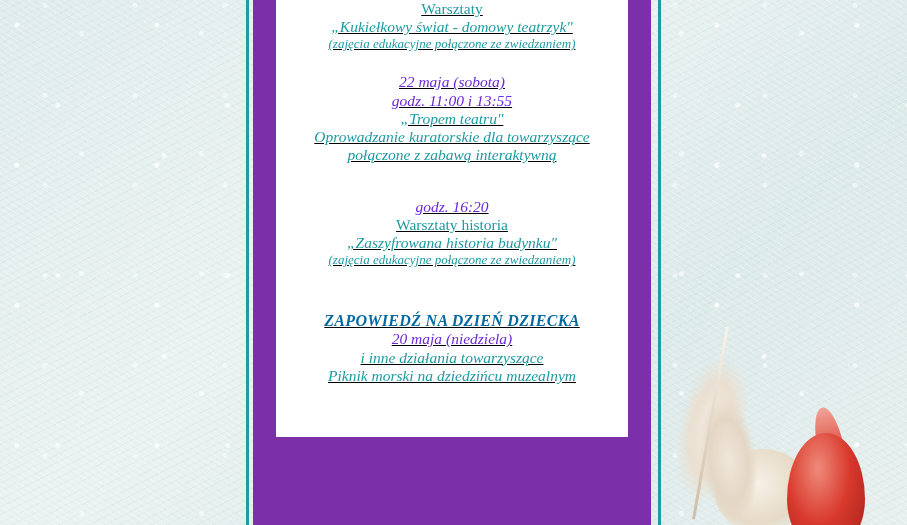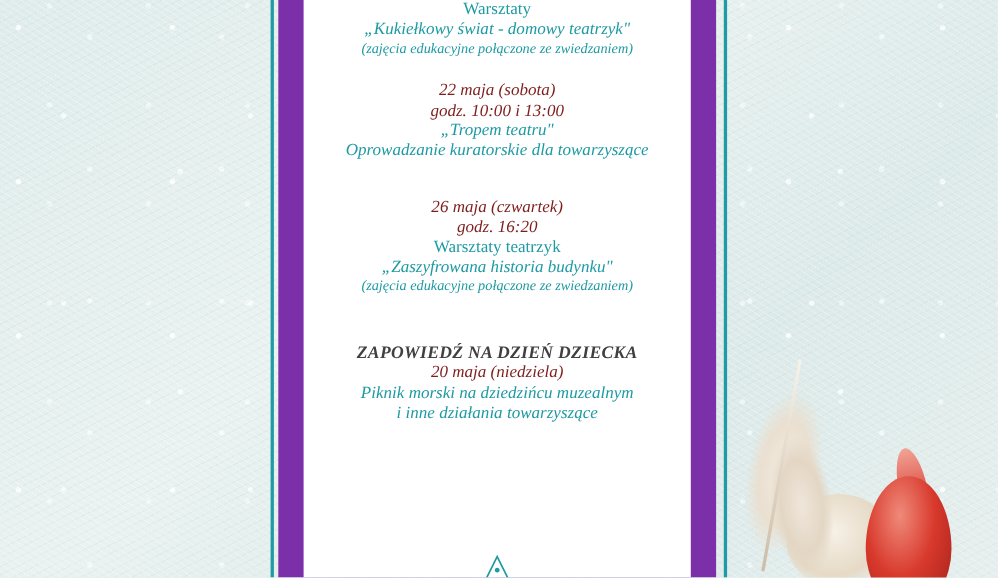--- a/index.html
+++ b/index.html
@@ -60,57 +60,58 @@
     height: 525px;
     background: #7b2fa8;
   }
 
   
   .card {
     position: absolute;
     top: 0;
     left: 276px;
     width: 352px;
-    height: 525px;
+    height: 437px;
     background: #ffffff;
     overflow: hidden;
+    text-decoration: underline;
   }
 
   .card-inner {
     position: relative;
     width: 352px;
     padding: 0 6px;
     box-sizing: border-box;
     text-align: center;
   }
 
   .line {
     display: block;
     line-height: 1.17;
     white-space: nowrap;
   }
 
   .teal   { color: #1d9aa2; }
-  .pink   { color: #7f1d1d; }
+  .pink   { color: #6d28d9; }
 
   .t-reg   { font-size: 15.5px; }
   .t-ital  { font-size: 15.5px; font-style: italic; }
   .t-small { font-size: 13px; font-style: italic; }
   .spacer-md { height: 22px; }
   .spacer-lg { height: 34px; }
   .spacer-xl { height: 44px; }
 
   .block { margin: 0; }
 
   .headline {
     font-size: 16px;
     font-style: italic;
     font-weight: bold;
     letter-spacing: 0.3px;
-    color: #404040;
+    color: #0369a1;
   }
 
   
   .logo-wrap {
     position: absolute;
     left: 0;
     top: 500px;
     width: 352px;
     text-align: center;
   }
@@ -201,42 +202,42 @@
       <div class="block">
         <span class="line t-reg teal">Warsztaty</span>
         <span class="line t-ital teal">„Kukiełkowy świat - domowy teatrzyk"</span>
         <span class="line t-small teal">(zajęcia edukacyjne połączone ze zwiedzaniem)</span>
       </div>
 
       <div class="spacer-md"></div>
 
       <div class="block">
         <span class="line t-ital pink">22 maja (sobota)</span>
-        <span class="line t-ital pink">godz. 10:00 i 13:00</span>
+        <span class="line t-ital pink">godz. 11:00 i 13:55</span>
         <span class="line t-ital teal">„Tropem teatru"</span>
         <span class="line t-ital teal">Oprowadzanie kuratorskie dla towarzyszące</span>
+        <span class="line t-ital teal">połączone z zabawą interaktywną</span>
       </div>
 
       <div class="spacer-lg"></div>
 
       <div class="block">
-        <span class="line t-ital pink">26 maja (czwartek)</span>
         <span class="line t-ital pink">godz. 16:20</span>
-        <span class="line t-reg teal">Warsztaty teatrzyk</span>
+        <span class="line t-reg teal">Warsztaty historia</span>
         <span class="line t-ital teal">„Zaszyfrowana historia budynku"</span>
         <span class="line t-small teal">(zajęcia edukacyjne połączone ze zwiedzaniem)</span>
       </div>
 
       <div class="spacer-xl"></div>
 
       <div class="block">
         <span class="line headline">ZAPOWIEDŹ  NA DZIEŃ DZIECKA</span>
         <span class="line t-ital pink">20 maja (niedziela)</span>
+        <span class="line t-ital teal">i inne działania towarzyszące</span>
         <span class="line t-ital teal">Piknik morski na dziedzińcu muzealnym</span>
-        <span class="line t-ital teal">i inne działania towarzyszące</span>
       </div>
     </div>
 
     <div class="logo-wrap">
       <span style="font-size:30px;color:#1d9aa2;line-height:1;">◬</span>
     </div>
   </div>
 
   <div class="decor">
     <div class="bird-fluff"></div>

